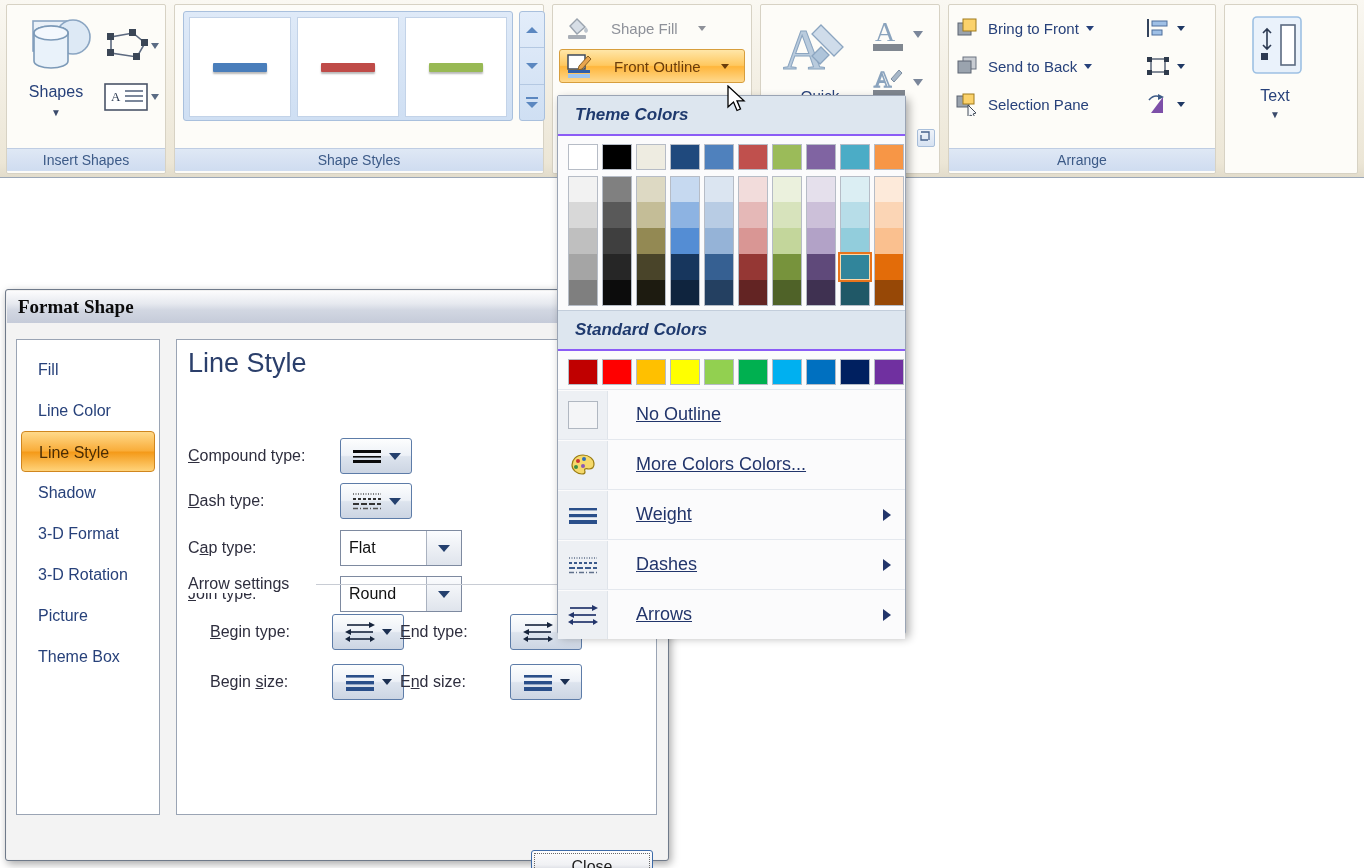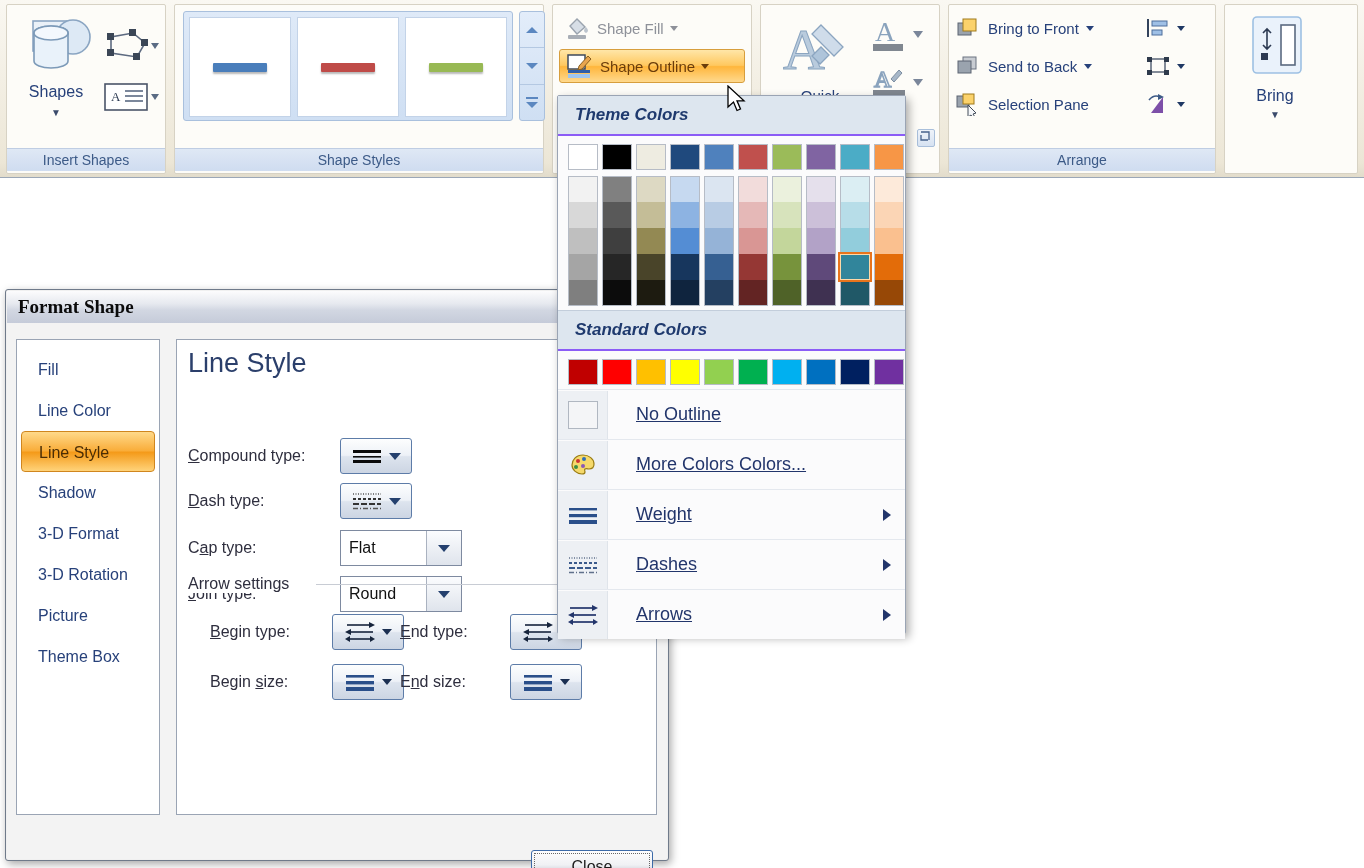--- a/index.html
+++ b/index.html
@@ -50,21 +50,21 @@
     position:absolute;left:344px;top:6px;width:26px;height:110px;
     background:linear-gradient(180deg,#e3edfa,#cfdff3);
     border:1px solid #a9c0dd;border-radius:3px;box-sizing:border-box;
     display:flex;flex-direction:column;
   }
   .scr-btn{flex:1;display:flex;align-items:center;justify-content:center;border-bottom:1px solid #b4c8e2;cursor:default;}
   .scr-btn:last-child{border-bottom:none;}
 
   
   #g-effects{left:552px;width:200px;background:#fdfcf8;border:1px solid #d7d2c4;border-radius:2px;}
-  .eff-row{position:absolute;left:6px;height:34px;display:flex;align-items:center;gap:6px;
+  .eff-row{position:absolute;left:6px;height:34px;display:flex;align-items:center;gap:20px;
      font-size:15px;padding:0 6px;border-radius:3px;box-sizing:border-box;cursor:default;}
   #shape-fill-btn{top:6px;width:186px;color:#8e9199;}
   #shape-outline-btn{top:44px;width:186px;color:#6b3d0b;
      background:linear-gradient(180deg,#ffe6a8 0%,#ffc85f 48%,#ffb63c 52%,#ffd98d 100%);
      border:1px solid #d79e3d;}
   #shape-effects-btn{top:82px;width:186px;color:#8e9199;}
   .arr-dn{width:0;height:0;border-left:4px solid transparent;border-right:4px solid transparent;border-top:5px solid currentColor;display:inline-block;}
 
   
   #g-wordart{left:760px;width:180px;background:#fdfcf8;border:1px solid #d7d2c4;border-radius:2px;}
@@ -264,21 +264,21 @@
       <span class="arr-dn"></span>
     </div>
 
     <div class="eff-row" id="shape-outline-btn">
       <svg width="28" height="26" viewBox="0 0 28 26">
         <rect x="2" y="2" width="17" height="14" fill="#ffffff" stroke="#3e4a5c" stroke-width="1.5"></rect>
         <path d="M13 13 L22 3 l3 3 l-9 10 l-4 1 z" fill="#e8a54f" stroke="#8a5f20" stroke-width="1"></path>
         <rect x="2" y="17" width="22" height="3" fill="#2f5fa8"></rect>
         <rect x="2" y="21" width="22" height="4" fill="#9fc6ef"></rect>
       </svg>
-      <span>Shape Outline</span>
+      <span>Front Outline</span>
       <span class="arr-dn"></span>
     </div>
 
     <div class="eff-row" id="shape-effects-btn">
       <svg width="26" height="24" viewBox="0 0 26 24">
         <rect x="4" y="4" width="14" height="12" fill="#dfe5ec" stroke="#9aa3ae" stroke-width="1.3"></rect>
       </svg>
       <span>Shape Effects</span>
       <span class="arr-dn"></span>
     </div>
@@ -373,21 +373,21 @@
   </div>
 
   <div class="rgroup" id="g-size">
     <div id="size-btn">
       <svg width="76" height="72" viewBox="0 0 76 72">
         <rect x="16" y="6" width="48" height="56" rx="4" fill="#eaf2fb" stroke="#9dc0e3" stroke-width="1.6"></rect>
         <rect x="44" y="14" width="14" height="40" fill="#ffffff" stroke="#5b6a80" stroke-width="1.6"></rect>
         <path d="M30 18 v20 M26 22 l4 -4 l4 4 M26 34 l4 4 l4 -4" stroke="#2c3a52" stroke-width="1.6" fill="none"></path>
         <rect x="24" y="42" width="7" height="7" fill="#2c3a52"></rect>
       </svg>
-      <div class="lbl">Bring</div>
+      <div class="lbl">Text</div>
       <div class="car">▼</div>
     </div>
   </div>
 </div>
 
 <div id="canvas"></div>
 
 <div id="format-dialog">
   <div id="fd-titlebar">
     <div id="fd-title">Format Shape</div>

